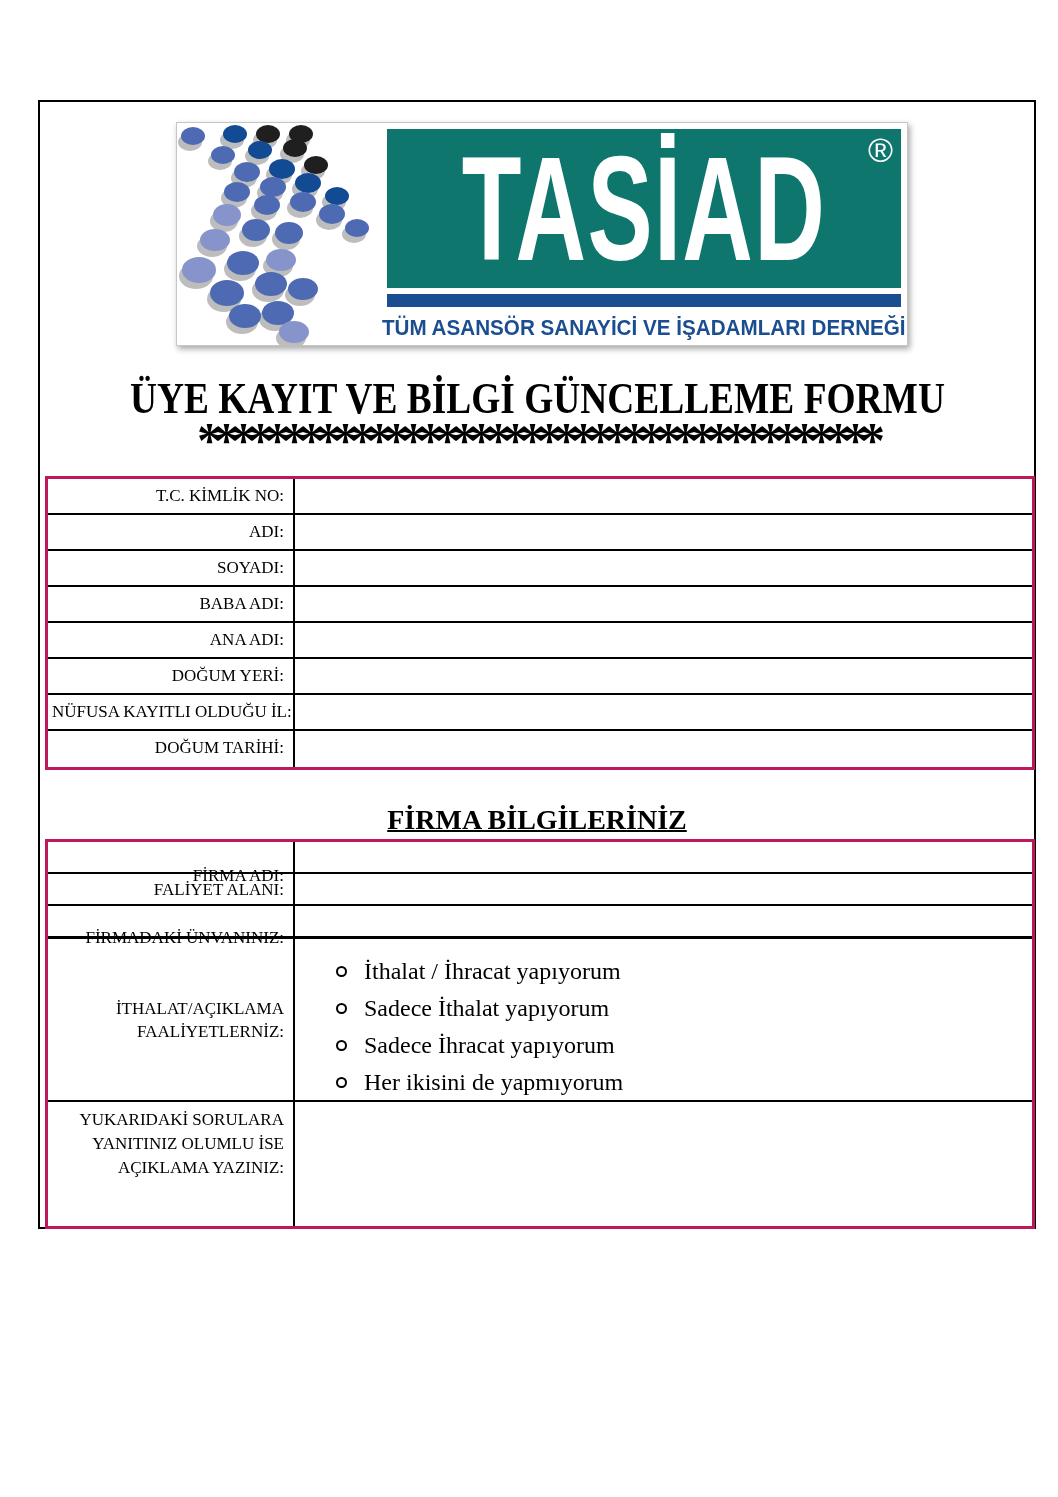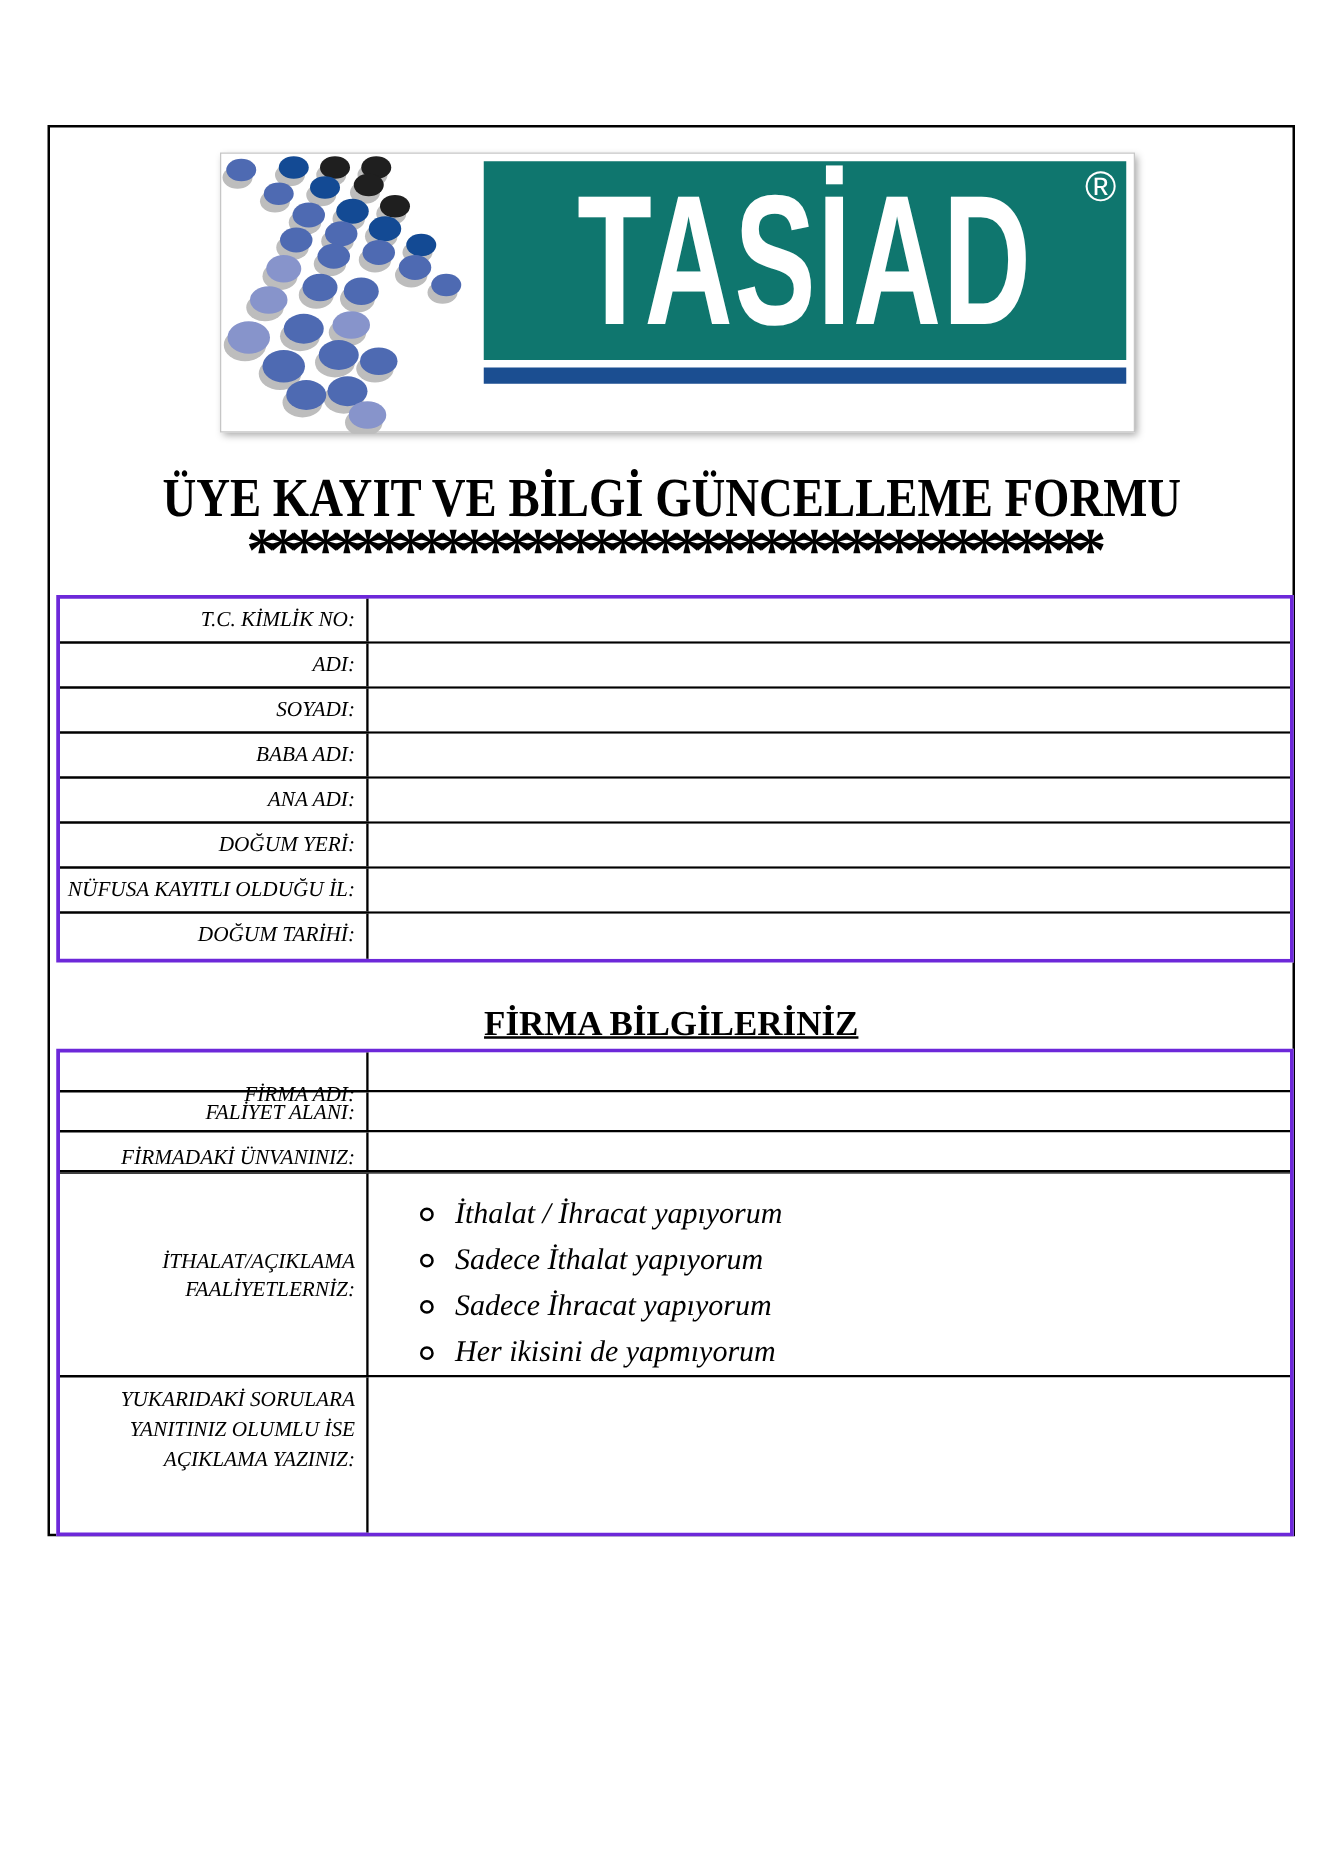--- a/index.html
+++ b/index.html
@@ -69,22 +69,21 @@
     position:absolute; left:38px; top:806px; width:998px; text-align:center;
   }
   .section-heading {
     display:inline-block; font-weight:bold; font-size:28px; line-height:28px;
     text-decoration:underline; text-decoration-thickness:2px;
   }
 
   
   .form-table {
     position:absolute; left:45px; width:990px; background:#fff;
-    border:3px solid #6d28d9;
-    font-style:italic;
+    border:3px solid #be185d;
   }
   .t1 { top:476px; }
   .t2 { top:839px; }
   .ft-row { display:flex; border-bottom:2px solid #000; }
   .ft-row:last-child { border-bottom:none; }
   .t1 .ft-row { height:36px; }
   .t2 .ft-row.simple { height:32px; }
   .ft-row.thick-top { border-top:1px solid #000; }
   .ft-label {
     width:247px; border-right:2px solid #000; text-align:right;
@@ -186,20 +185,23 @@
       <ellipse cx="117" cy="209" rx="15" ry="11" fill="#8794cb"></ellipse>
     </svg>
 
     <div class="logo-box">
       <div class="logo-brand-wrap">
         <span class="logo-brand">TASİAD</span>
       </div>
       <span class="logo-reg">®</span>
     </div>
     <div class="logo-stripe"></div>
+    <div class="logo-tagline">
+      <span>TÜM ASANSÖR SANAYİCİ VE İŞADAMLARI DERNEĞİ</span>
+    </div>
   </div>
 
   <div class="form-title-wrap">
     <span class="form-title">ÜYE KAYIT VE BİLGİ GÜNCELLEME FORMU</span>
   </div>
   <div class="stars-wrap">
     <span class="stars">****************************************</span>
   </div>
 
   <div class="form-table t1">
@@ -244,21 +246,21 @@
   <div class="form-table t2">
     <div class="ft-row simple">
       <div class="ft-label" style="padding-top:22px;">FİRMA ADI:</div>
       <div class="ft-value"></div>
     </div>
     <div class="ft-row simple">
       <div class="ft-label" style="padding-top:4px;">FALİYET ALANI:</div>
       <div class="ft-value"></div>
     </div>
     <div class="ft-row simple">
-      <div class="ft-label" style="padding-top:8px;">FİRMADAKİ ÜNVANINIZ:</div>
+      <div class="ft-label" style="padding-top:20px;">FİRMADAKİ ÜNVANINIZ:</div>
       <div class="ft-value"></div>
     </div>
 
     <div class="ft-row trade-row thick-top">
       <div class="ft-label trade-label">
         <div>İTHALAT/AÇIKLAMA</div>
         <div>FAALİYETLERNİZ:</div>
       </div>
       <div class="ft-value">
         <div class="options">

